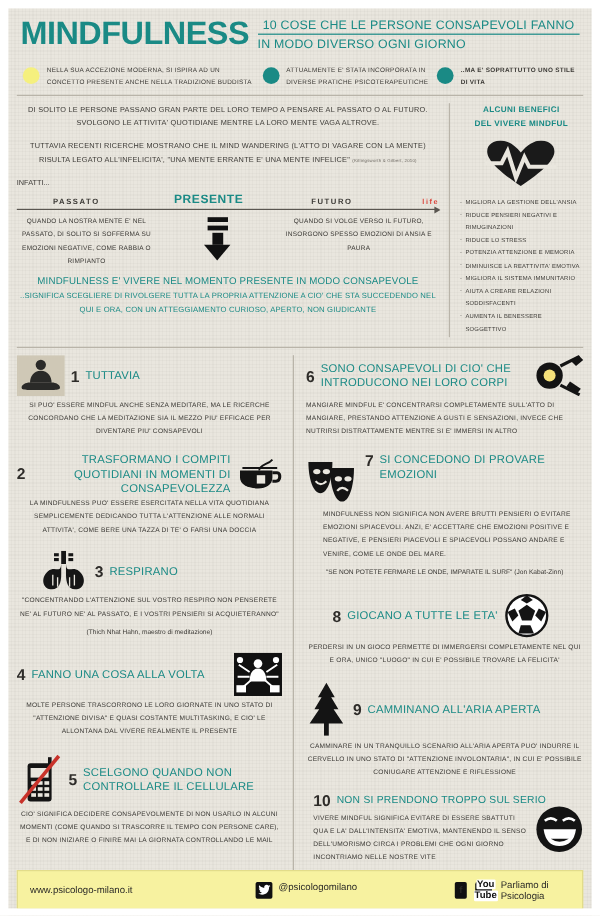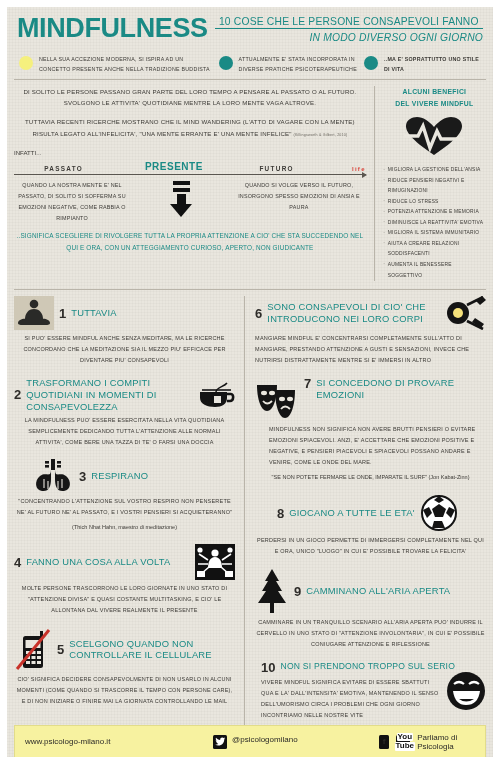--- a/index.html
+++ b/index.html
@@ -37,21 +37,21 @@
     padding-top:2px;
   }
   .sub{ flex:1; margin-left:7px; padding-top:4px; }
   .sub .l1{
     font-size:10.3px; color:#1a8a85; letter-spacing:.2px;
     text-align:center; padding-bottom:1px; white-space:nowrap;
     border-bottom:1.3px solid #1a8a85;
   }
   .sub .l2{
     font-size:10.3px; color:#1a8a85; letter-spacing:.2px;
-    text-align:right; padding-top:3px; white-space:nowrap;font-style:italic;
+    text-align:left; padding-top:3px; white-space:nowrap;
   }
   .bullets{ display:flex; margin-top:12px; gap:6px; padding:0 2px; }
   .bul{ display:flex; gap:6px; align-items:flex-start; }
   .bul .dot{ width:14px; height:14px; border-radius:50%; flex:none; margin-top:1px; }
   .bul .tx{ font-size:5.3px; line-height:1.85; color:#3c3a36; letter-spacing:.25px; }
   .b1{ width:43%; } .b2{ width:31%; } .b3{ width:26%; }
   .b3 .tx{ font-weight:bold; }
 
   
   .main{ display:flex; padding:0 6px; margin-top:6px; }
@@ -183,20 +183,21 @@
             <div class="arr-stem"></div>
             <div class="arr-head"></div>
           </div>
           <div class="c3">
             <div class="t">QUANDO SI VOLGE VERSO IL FUTURO, INSORGONO SPESSO EMOZIONI DI ANSIA E PAURA</div>
           </div>
         </div>
       </div>
 
       <div class="creed">
+        <div class="l1">MINDFULNESS E' VIVERE NEL MOMENTO PRESENTE IN MODO CONSAPEVOLE</div>
         <div class="l2">..SIGNIFICA SCEGLIERE DI RIVOLGERE TUTTA LA PROPRIA ATTENZIONE A CIO' CHE STA SUCCEDENDO NEL QUI E ORA, CON UN ATTEGGIAMENTO CURIOSO, APERTO, NON GIUDICANTE</div>
       </div>
     </div>
 
     <div class="mright">
       <div class="ben-t">ALCUNI BENEFICI</div>
       <div class="ben-t">DEL VIVERE MINDFUL</div>
       <div class="heart">
         <svg width="60" height="40" viewBox="0 0 60 40" aria-hidden="true">
           <path d="M30 38 C6 22 2 14 2 9 C2 3 8 0 13 0 C19 0 25 4 30 10 C35 4 41 0 47 0 C52 0 58 3 58 9 C58 14 54 22 30 38 Z" fill="#1a1a1a"></path>
@@ -234,21 +235,21 @@
           </span>
           <span class="num">1</span>
           <span class="ttl">TUTTAVIA</span>
         </div>
         <div class="ibody">SI PUO' ESSERE MINDFUL ANCHE SENZA MEDITARE, MA LE RICERCHE CONCORDANO CHE LA MEDITAZIONE SIA IL MEZZO PIU' EFFICACE PER DIVENTARE PIU' CONSAPEVOLI</div>
       </div>
 
       <div class="item">
         <div class="ih" style="align-items:center">
           <span class="num">2</span>
-          <span class="ttl" style="flex:1;text-align:left">TRASFORMANO I COMPITI QUOTIDIANI IN MOMENTI DI CONSAPEVOLEZZA</span>
+          <span class="ttl" style="flex:1;text-align:right">TRASFORMANO I COMPITI QUOTIDIANI IN MOMENTI DI CONSAPEVOLEZZA</span>
           <span class="ico">
             <svg width="38" height="28" viewBox="0 0 38 28" aria-hidden="true">
               <path d="M3 11 L30 11 L30 17 C30 23 25 26 18 26 C10 26 3 23 3 17 Z" fill="#141414"></path>
               <path d="M30 13 L34 13 C37 13 37 20 33 20 L30 20" stroke="#141414" stroke-width="2.6" fill="none"></path>
               <path d="M19 11 C19 6 27 6 30 2" stroke="#141414" stroke-width="1.5" fill="none"></path>
               <rect x="17" y="15" width="7" height="7" fill="#e9e6de"></rect>
               <path d="M5 9 L34 9" stroke="#141414" stroke-width="1.6"></path>
             </svg>
           </span>
         </div>

